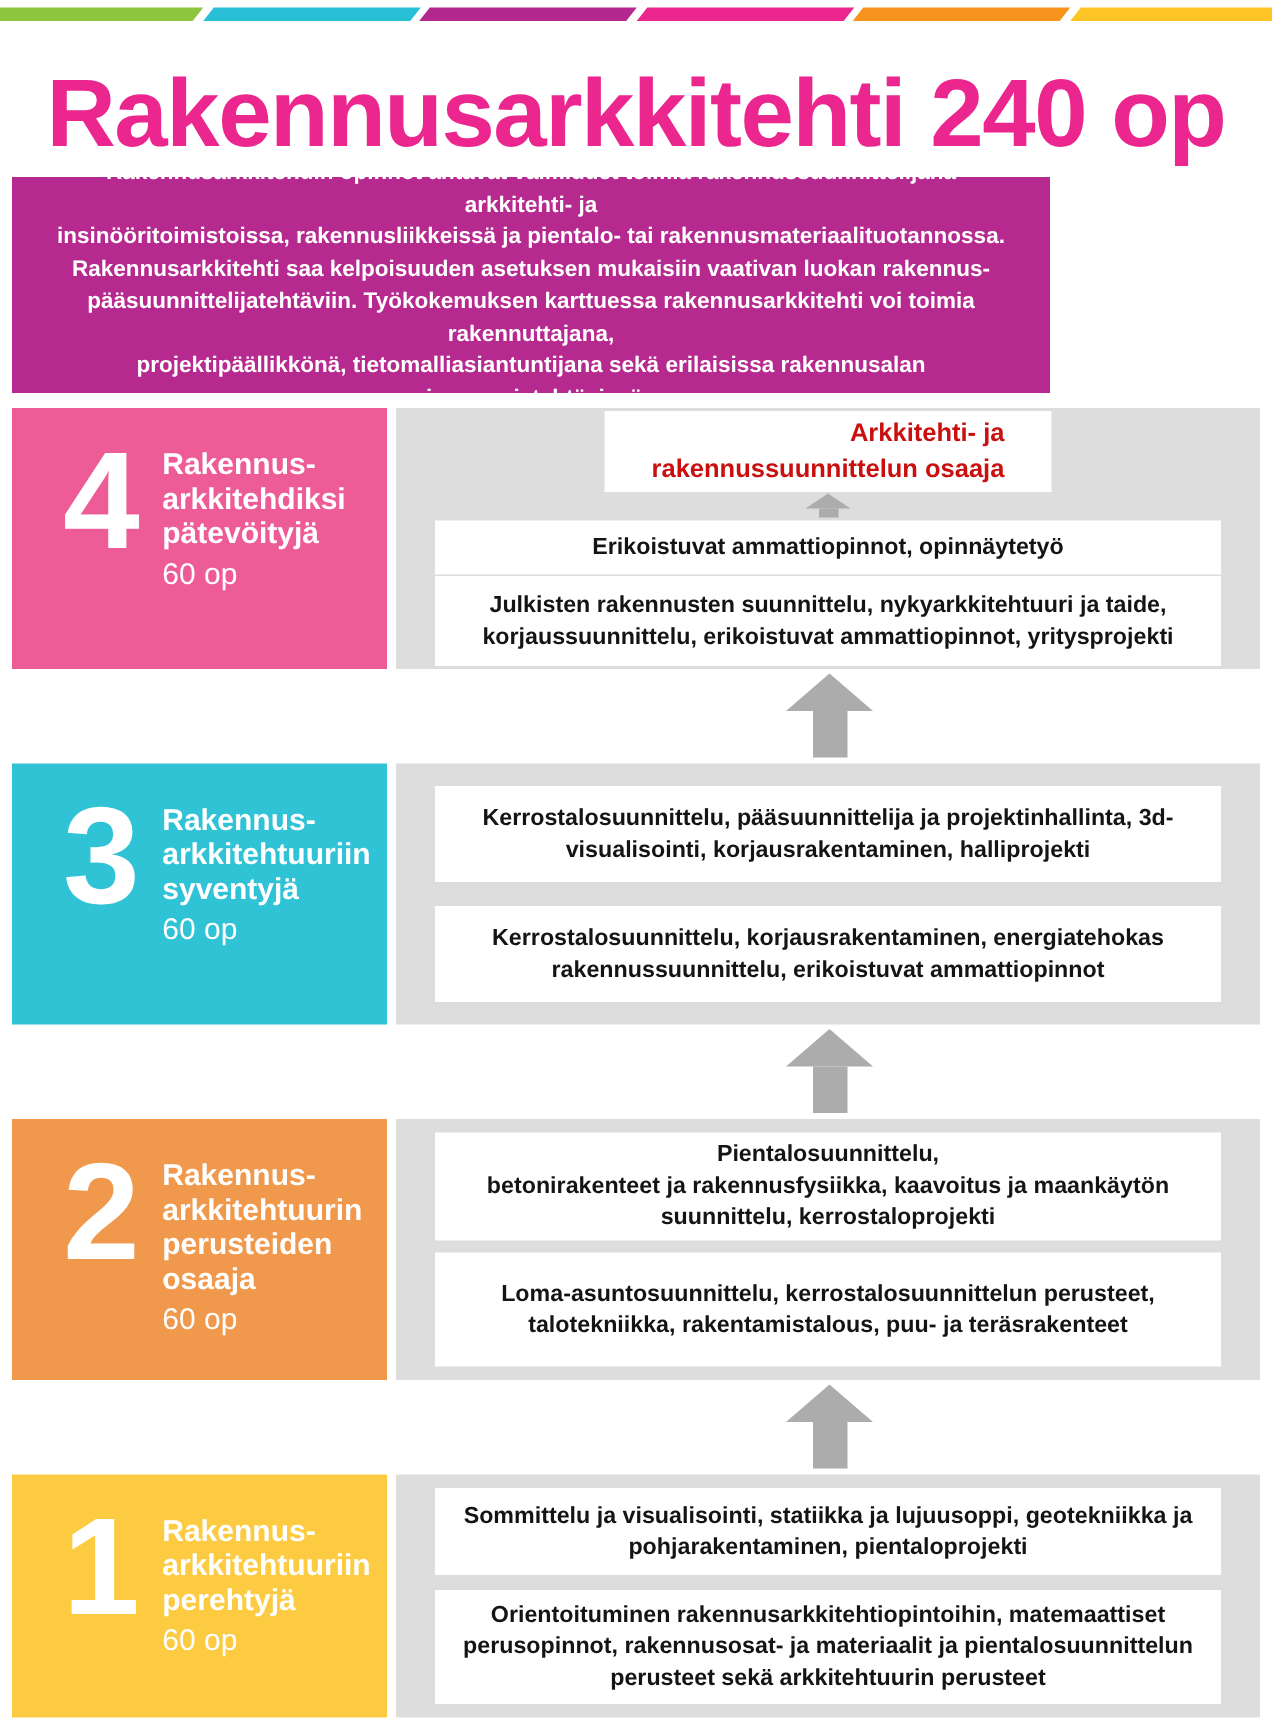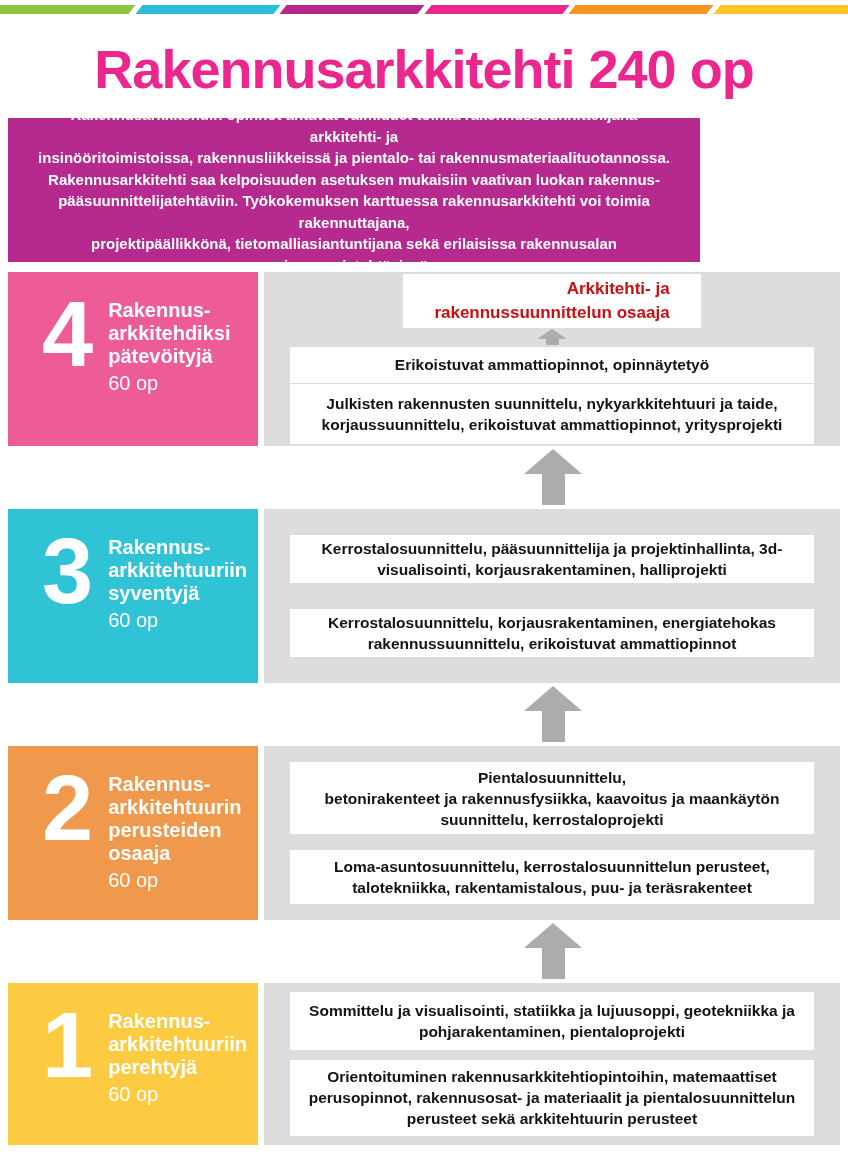--- a/index.html
+++ b/index.html
@@ -5,21 +5,21 @@
   html,body{margin:0;padding:0;background:#fff;}
   .page{position:relative;width:848px;height:1155px;background:#fff;overflow:hidden;
         font-family:"Liberation Sans",sans-serif;}
 
   
   .top-stripe{position:absolute;top:5px;left:-6px;right:-6px;height:9px;display:flex;gap:7px;}
   .top-stripe .seg{flex:1;transform:skewX(-38deg);}
 
   
   .title{position:absolute;top:38px;left:0;width:100%;text-align:center;
-         font-size:54px;font-weight:bold;color:#EC268F;letter-spacing:-1px;}
+         font-size:64px;font-weight:bold;color:#EC268F;letter-spacing:-1px;}
 
   
   .intro{position:absolute;top:118px;left:8px;width:692px;height:144px;background:#B62A8F;
          box-sizing:border-box;display:flex;align-items:center;justify-content:center;
          color:#fff;font-weight:bold;font-size:15px;line-height:21.5px;text-align:center;
          white-space:pre-line;padding:0 26px;}
 
   
   .rows{position:absolute;top:272px;left:8px;width:832px;}
   .row{display:flex;height:174px;}
@@ -29,21 +29,21 @@
   .badge .txt{padding-top:5px;}
   .badge .name{font-weight:bold;font-size:20px;line-height:23px;white-space:pre-line;}
   .badge .credits{font-size:20px;line-height:25px;margin-top:3px;font-weight:normal;}
   .panel{margin-left:6px;width:576px;background:#DDDDDD;display:flex;flex-direction:column;
          align-items:center;justify-content:space-evenly;}
 
   .course{background:#fff;width:524px;display:flex;align-items:center;justify-content:center;
           text-align:center;font-weight:bold;font-size:15.5px;line-height:21px;color:#141414;
           white-space:pre-line;}
   .h36{height:36px;}.h58{height:58px;}.h60{height:60px;}
-  .h62{height:54px;}.h68{height:48px;}.h72{height:72px;}.h76{height:76px;}
+  .h62{height:76px;}.h68{height:64px;}.h72{height:72px;}.h76{height:76px;}
 
   .goal{background:#fff;width:298px;height:54px;display:flex;align-items:center;justify-content:center;
         text-align:right;font-weight:bold;font-size:17px;line-height:24px;color:#C9100F;
         white-space:pre-line;}
 
   
   .gap{position:relative;height:63px;}
   .arrow-big{position:absolute;left:516px;top:3px;}
   .arrow-big .head{width:0;height:0;border-left:29px solid transparent;
                    border-right:29px solid transparent;border-bottom:25px solid #ACACAC;}

